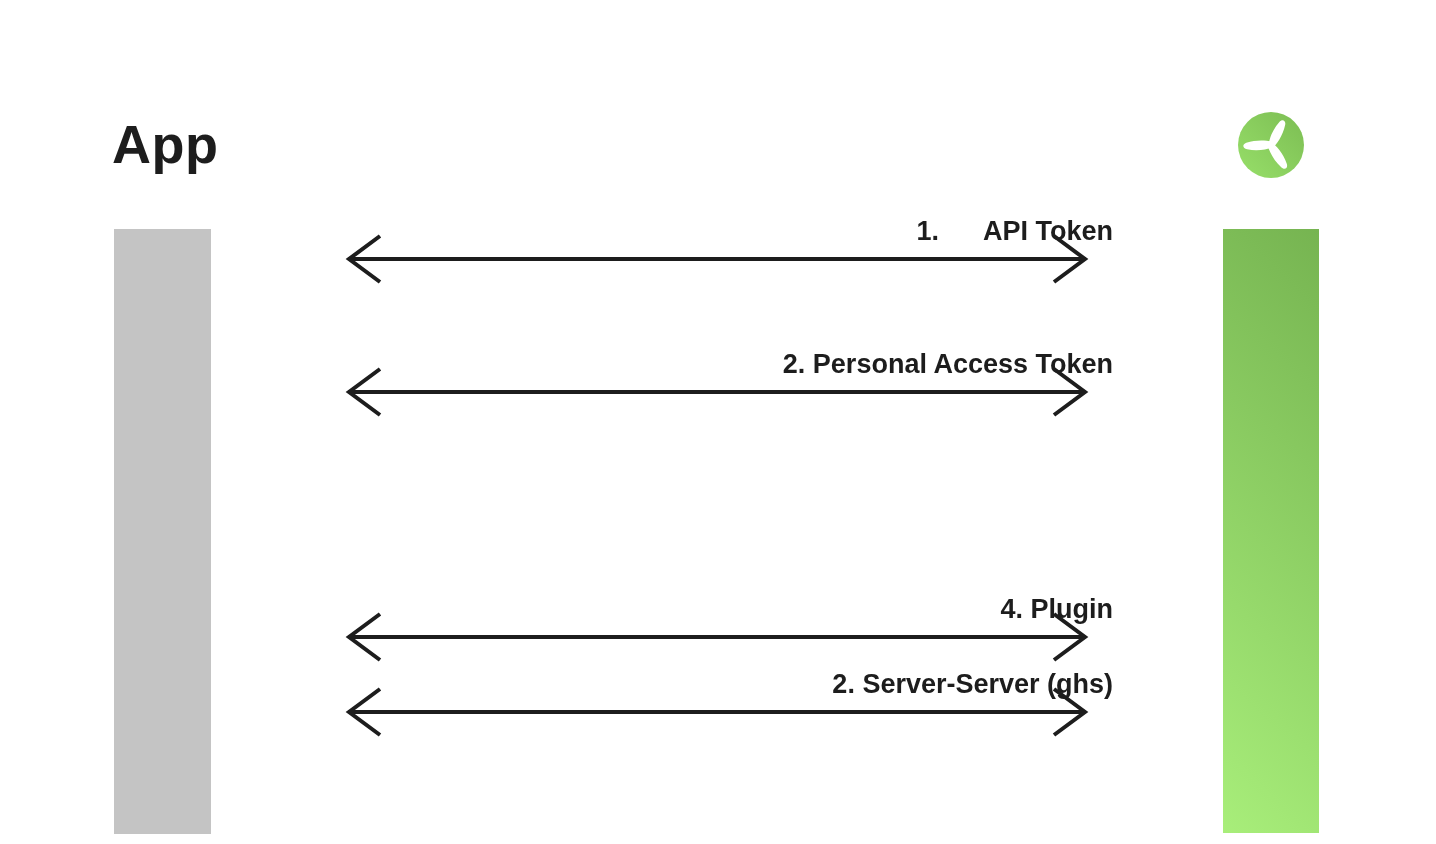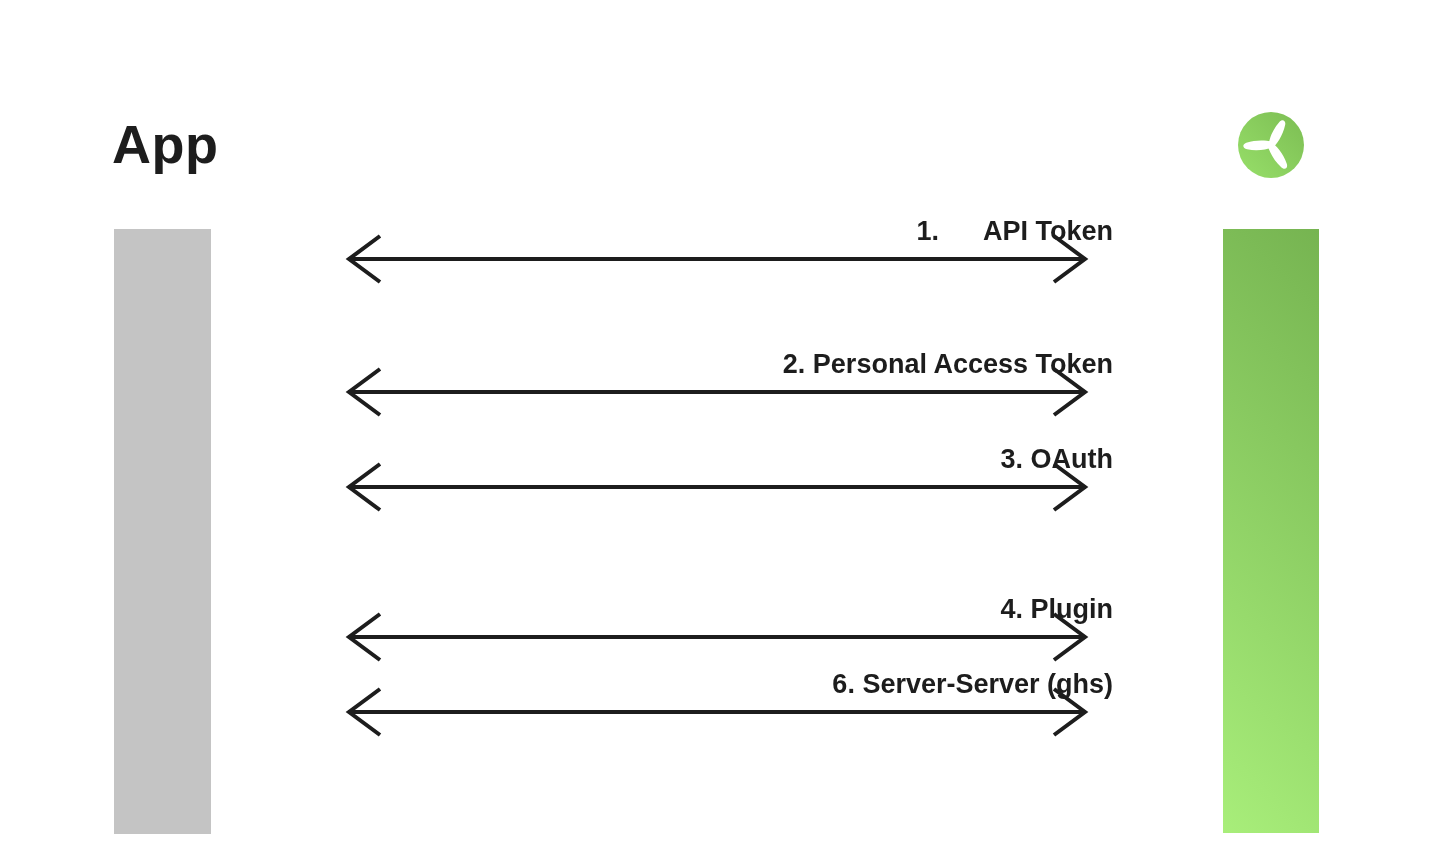--- a/index.html
+++ b/index.html
@@ -125,40 +125,32 @@
 
   <div class="conn conn-2">
     <div class="conn-label">2. Personal Access Token</div>
     <svg class="arrow" width="748" height="56" viewBox="0 0 748 56">
       <path d="M37,5 6,28 37,51"></path>
         <path d="M6,28 H742"></path>
         <path d="M711,5 742,28 711,51"></path>
     </svg>
   </div>
 
-  <div class="conn conn-3">
-    <div class="conn-label">3. OAuth</div>
-    <svg class="arrow" width="748" height="56" viewBox="0 0 748 56">
-      <path d="M37,5 6,28 37,51"></path>
-        <path d="M6,28 H742"></path>
-        <path d="M711,5 742,28 711,51"></path>
-    </svg>
-  </div>
 
   <div class="conn conn-4">
     <div class="conn-label">4. Plugin</div>
     <svg class="arrow" width="748" height="56" viewBox="0 0 748 56">
       <path d="M37,5 6,28 37,51"></path>
         <path d="M6,28 H742"></path>
         <path d="M711,5 742,28 711,51"></path>
     </svg>
   </div>
 
   <div class="conn conn-5">
-    <div class="conn-label">6. Server-Server (ghs)</div>
+    <div class="conn-label">2. Server-Server (ghs)</div>
     <svg class="arrow" width="748" height="56" viewBox="0 0 748 56">
       <path d="M37,5 6,28 37,51"></path>
         <path d="M6,28 H742"></path>
         <path d="M711,5 742,28 711,51"></path>
     </svg>
   </div>
 
 </div>
 
 </body></html>

